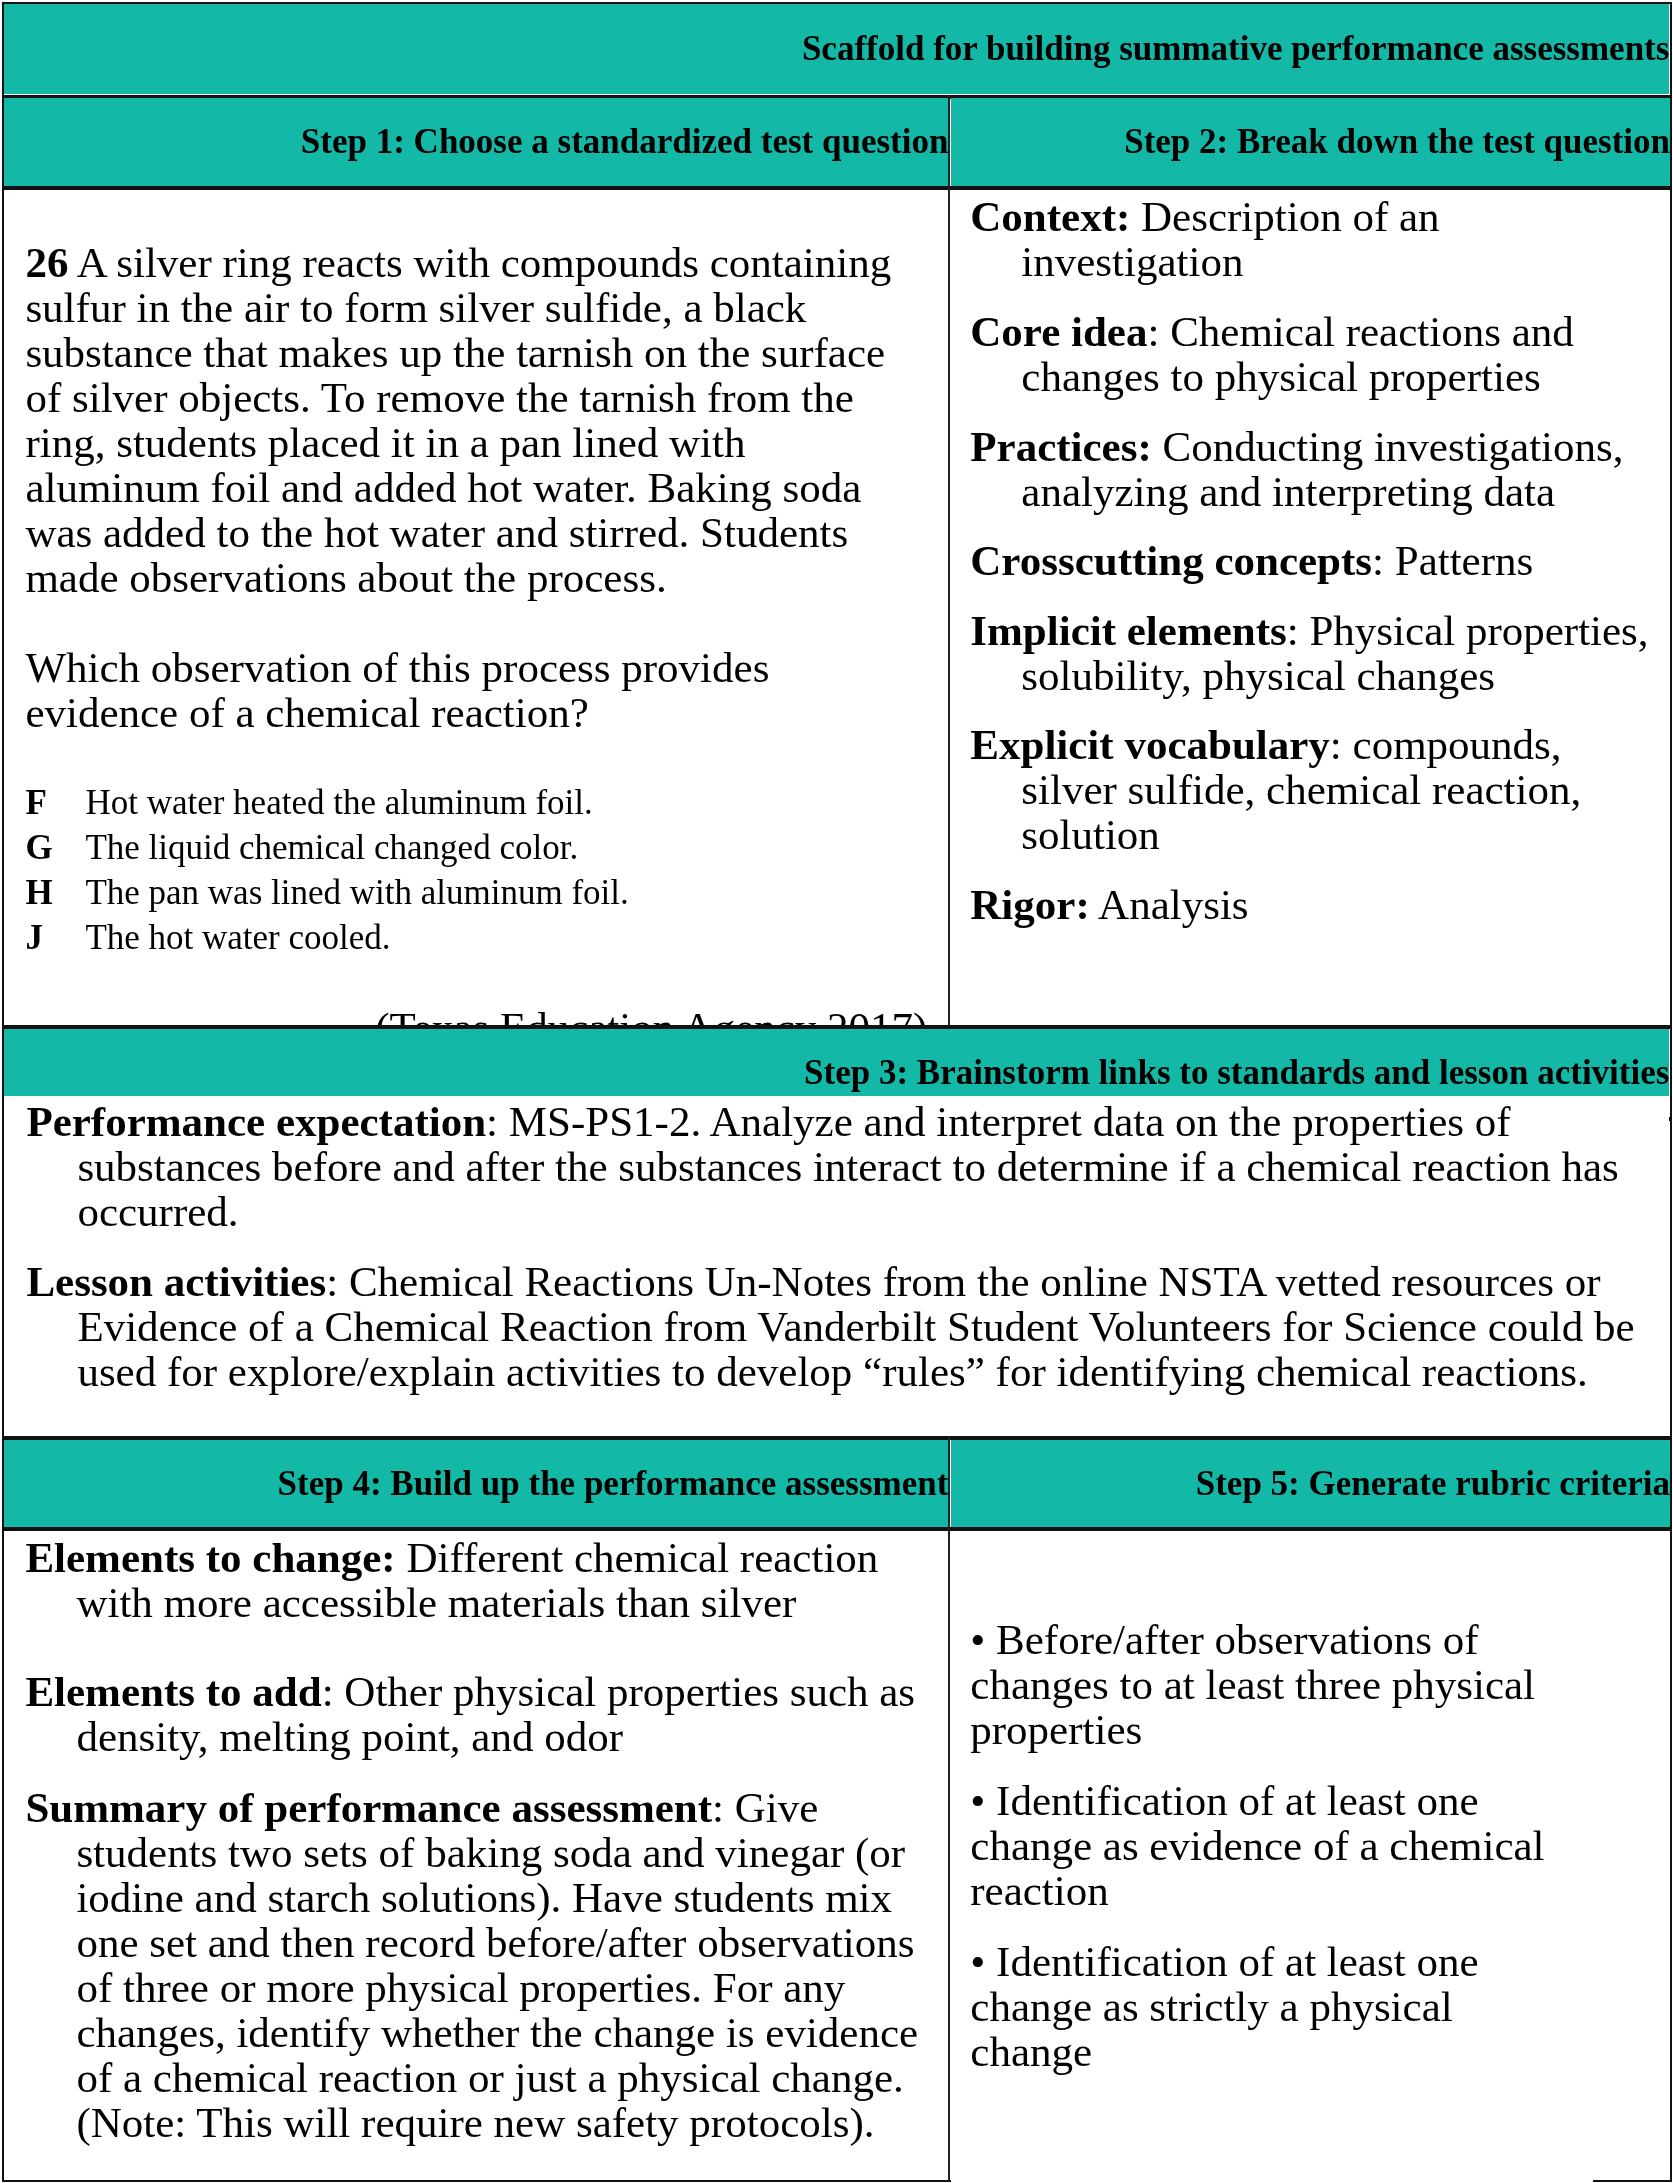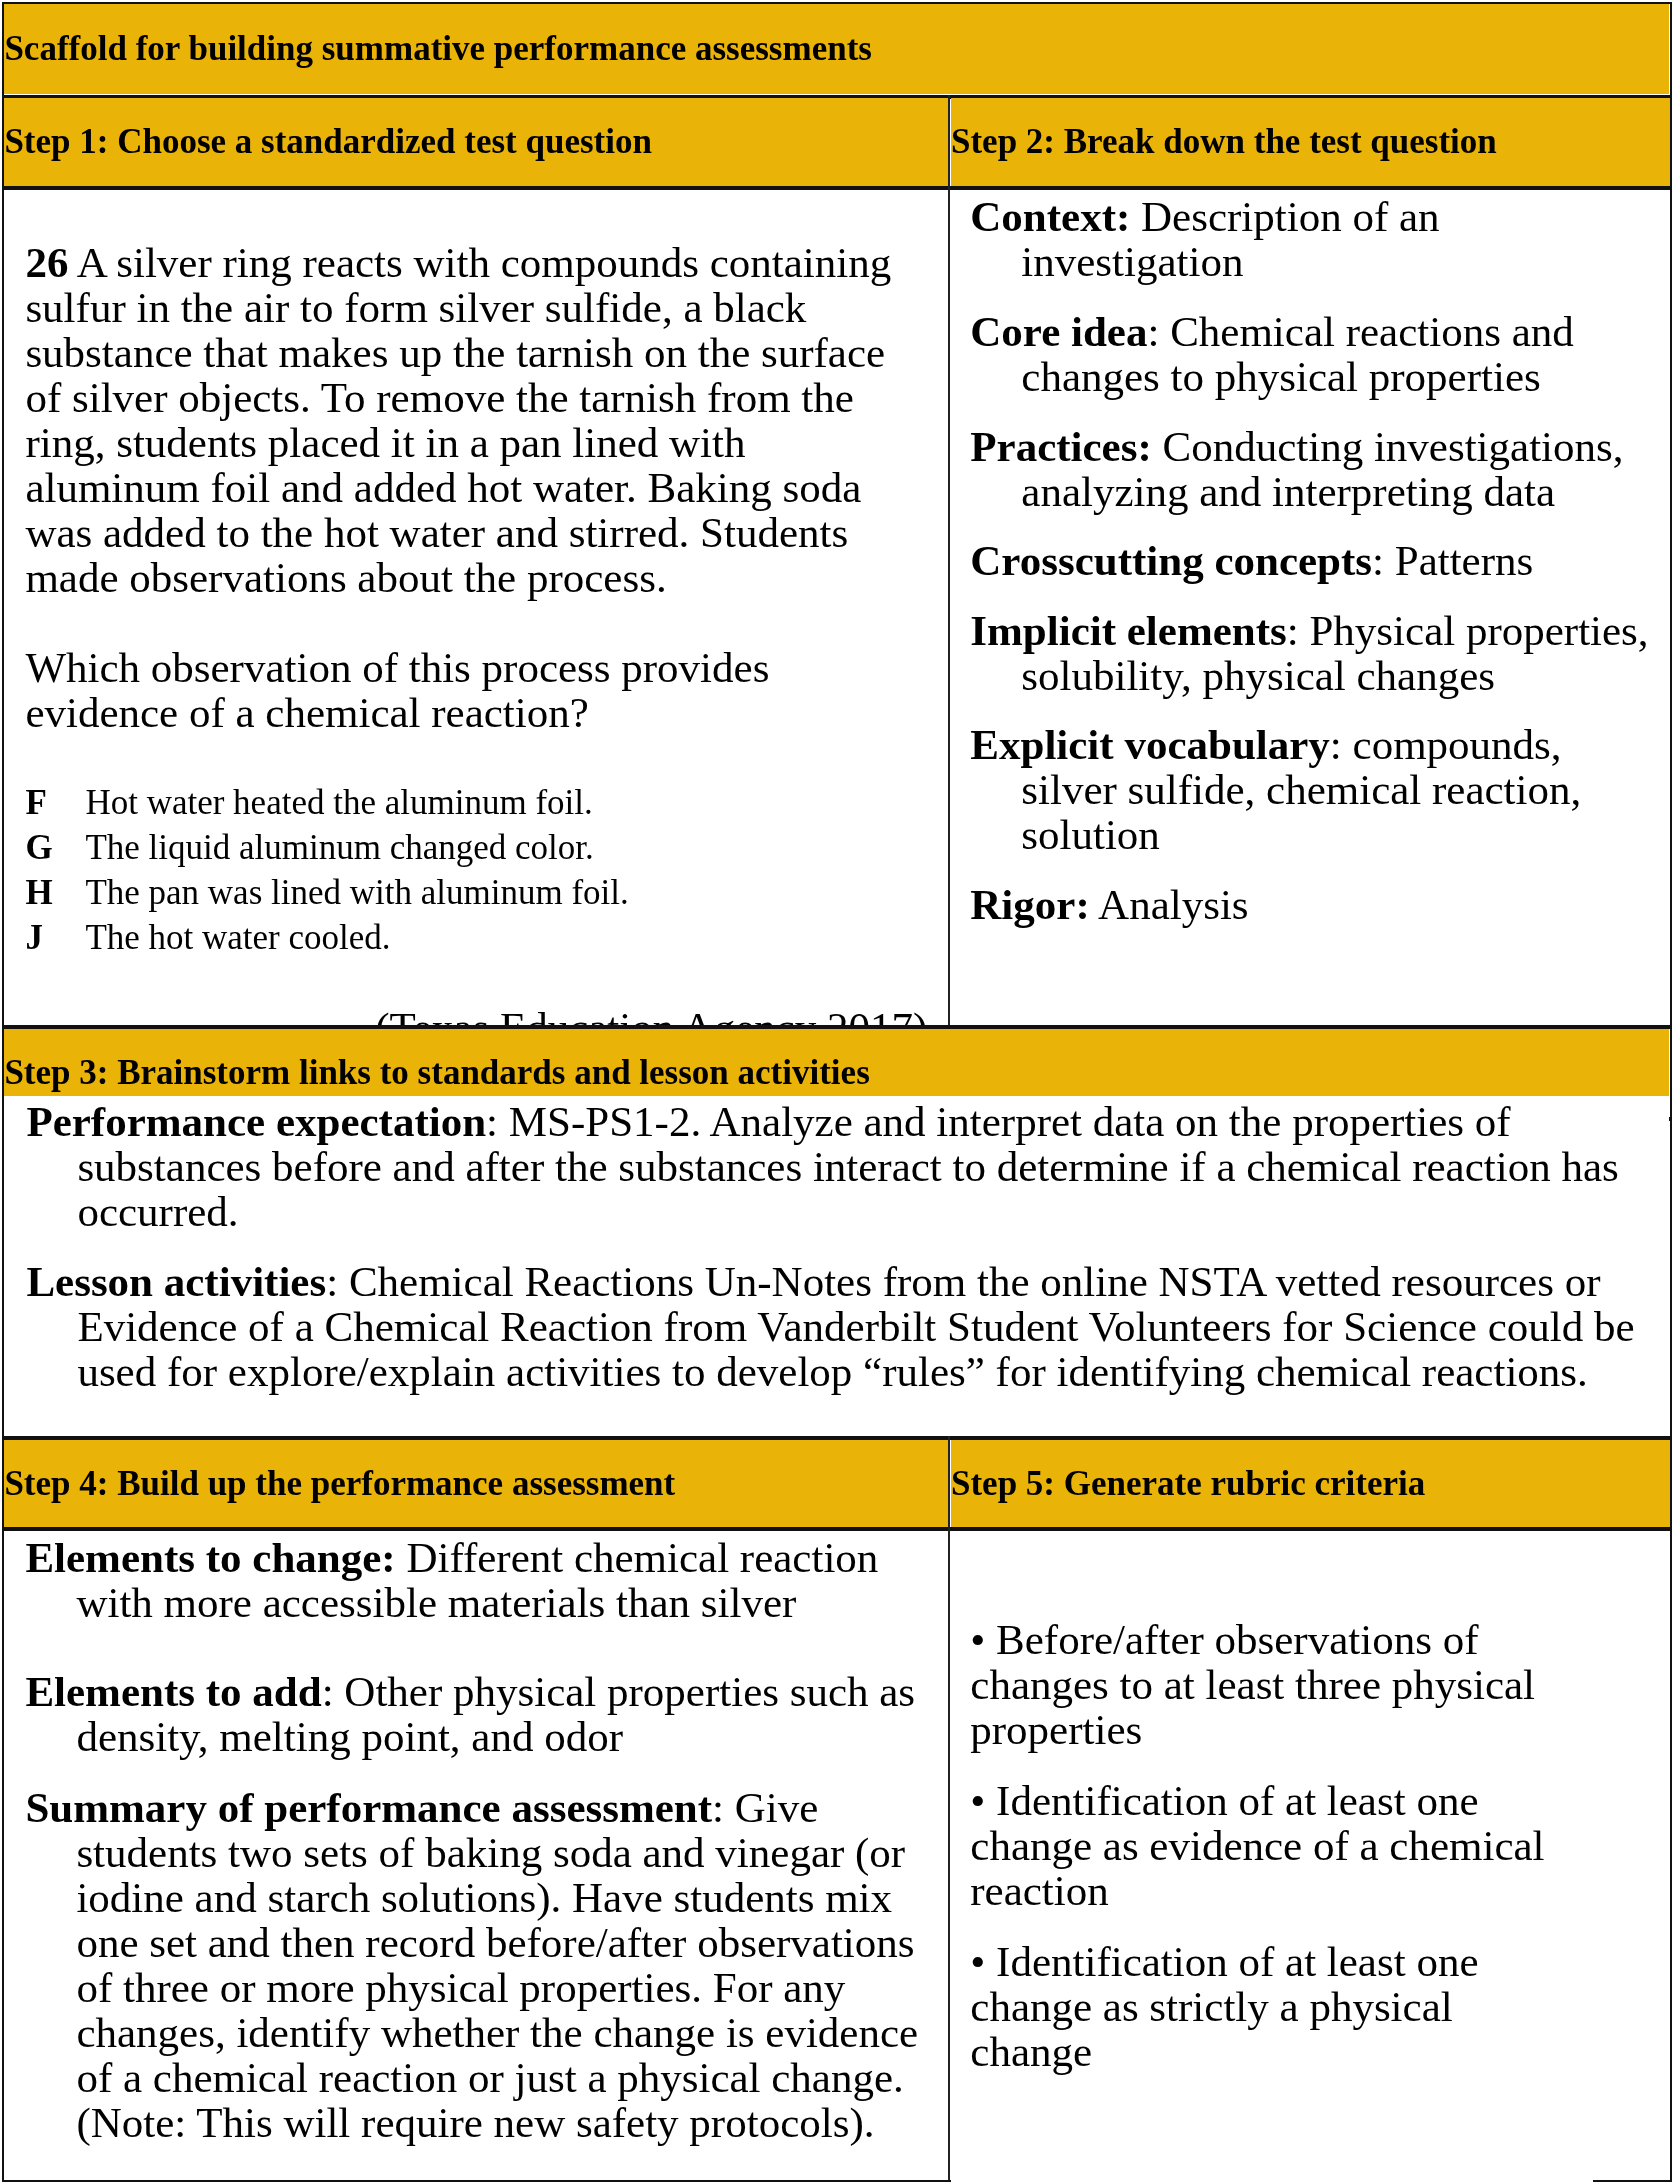--- a/index.html
+++ b/index.html
@@ -6,22 +6,22 @@
     body {
       width: 1674px; height: 2184px; position: relative; overflow: hidden;
       font-family: "Liberation Serif", "DejaVu Serif", serif;
       color: #000000;
     }
     .frame {
       position: absolute; left: 1.8px; top: 1.8px; width: 1670px; height: 2180px;
       border: 2.6px solid #111; box-sizing: border-box;
     }
     .hdr {
-      position: absolute; background: #eab308; box-sizing: border-box;
-      display: flex; align-items: center; justify-content: flex-start;
+      position: absolute; background: #14b8a6; box-sizing: border-box;
+      display: flex; align-items: center; justify-content: flex-end;
       font-weight: bold; font-size: 35px; text-align: center;
     }
     .cell { position: absolute; box-sizing: border-box; background: #fff; }
     .hline { position: absolute; left: 1.8px; width: 1670px; height: 3.5px; background: #111; }
     .vline { position: absolute; width: 1.8px; background: #222; }
     .txt { font-size: 43px; line-height: 45px; }
     .b { font-weight: bold; }
     .item { padding-left: 51px; text-indent: -51px; margin: 0; }
     .right-item { padding-left: 51px; text-indent: -51px; margin: 0 0 24.6px 0; }
     .choice { display: flex; font-size: 35px; line-height: 45px; }
@@ -52,21 +52,21 @@
     <span>A silver ring reacts with compounds containing sulfur in the air to form silver sulfide, a black substance that makes up the tarnish on the surface of silver objects. To remove the tarnish from the ring, students placed it in a pan lined with aluminum foil and added hot water. Baking soda was added to the hot water and stirred. Students made observations about the process.</span>
   </p>
   <p class="txt" style="margin:45px 0 0 0;">Which observation of this process provides evidence of a chemical reaction?</p>
   <div style="margin-top:45px;">
     <div class="choice">
       <span class="letter">F</span>
       <span>Hot water heated the aluminum foil.</span>
     </div>
     <div class="choice">
       <span class="letter">G</span>
-      <span>The liquid aluminum changed color.</span>
+      <span>The liquid chemical changed color.</span>
     </div>
     <div class="choice">
       <span class="letter">H</span>
       <span>The pan was lined with aluminum foil.</span>
     </div>
     <div class="choice">
       <span class="letter">J</span>
       <span>The hot water cooled.</span>
     </div>
   </div>

